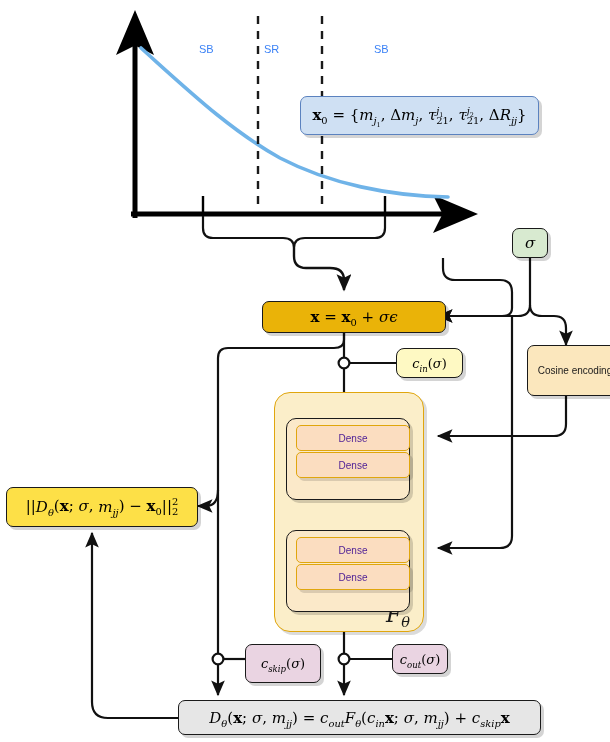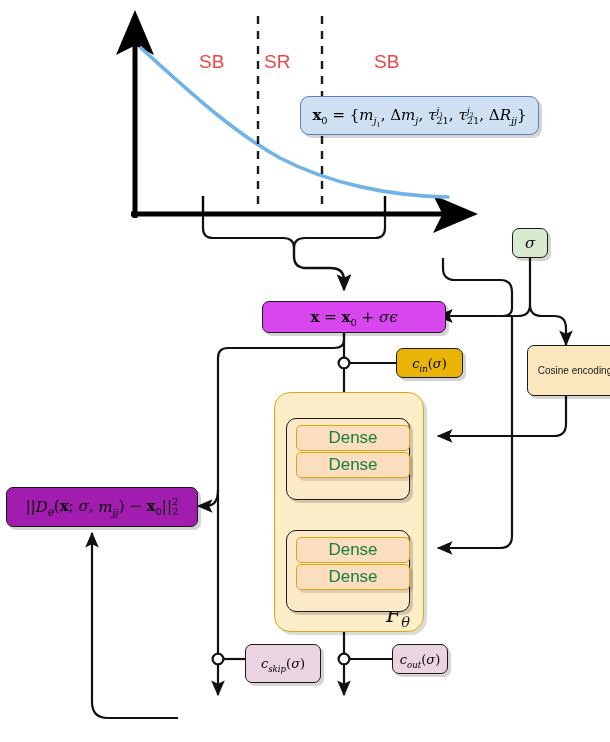--- a/index.html
+++ b/index.html
@@ -4,30 +4,30 @@
 <style>
   html,body{margin:0;padding:0;background:#ffffff;}
   body{font-family:"Liberation Sans",sans-serif;}
   #root{position:relative;width:610px;height:742px;overflow:hidden;background:#fff;}
   svg.layer{position:absolute;left:0;top:0;width:610px;height:742px;overflow:visible;}
   .node{position:absolute;box-sizing:border-box;display:flex;align-items:center;justify-content:center;
         text-align:center;border-radius:7px;border:1.6px solid #1a1a1a;
         box-shadow:3px 3px 0 rgba(0,0,0,0.17);}
   .serif{font-family:"DejaVu Serif","Liberation Serif",serif;}
   .mathbox{font-family:"DejaVu Serif","Liberation Serif",serif;font-size:15px;color:#000;}
-  .axlabel{position:absolute;font-family:"Liberation Sans",sans-serif;font-size:19px;color:#ef4444;margin-top:8px;}
+  .axlabel{position:absolute;font-family:"Liberation Sans",sans-serif;font-size:11px;color:#3b82f6;}
   .mini{font-size:13px;}
   i.it{font-style:italic;}
   sub,sup{font-size:66%;line-height:0;}
   .stack{display:inline-block;vertical-align:-0.35em;text-align:left;font-size:66%;line-height:1.0;}
   .stack span{display:block;}
   .densegrp{position:absolute;border:1.8px solid #1a1a1a;border-radius:9px;
             box-shadow:3px 3px 0 rgba(0,0,0,0.16);background:#fbe9c9;box-sizing:border-box;}
   .dense{position:absolute;box-sizing:border-box;display:flex;align-items:center;justify-content:center;
-         font-size:17px;color:#15803d;border:1.6px solid #E0A60D;}
+         font-size:10px;color:#4c1d95;border:1.6px solid #E0A60D;}
 </style>
 </head>
 <body>
 
 <div id="root">
 
   <svg class="layer">
     <defs>
       <marker id="ah" markerWidth="9" markerHeight="9" refX="6.6" refY="3.1" orient="auto">
         <path d="M0,0 L7.2,3.1 L0,6.2 L1.5,3.1 Z" fill="#111"></path>
@@ -93,47 +93,47 @@
     <line x1="344" y1="659" x2="392" y2="659" stroke="#111" stroke-width="2.2"></line>
     <circle cx="344" cy="659" r="5.4" fill="#fff" stroke="#111" stroke-width="2.2"></circle>
 
     <path d="M178,718 L108,718 Q92,718 92,702 L92,533" fill="none" stroke="#111" stroke-width="2.2" marker-end="url(#ah)"></path>
   </svg>
 
   <div class="axlabel" style="left:199px;top:43px;">SB</div>
   <div class="axlabel" style="left:264px;top:43px;">SR</div>
   <div class="axlabel" style="left:374px;top:43px;">SB</div>
 
-  <div class="node mathbox" style="left:300px;top:96px;width:239px;height:39px;background:#cfe0f3;border-color:#5b82bf;border-radius:9px;">
+  <div class="node mathbox" style="left:300px;top:96px;width:239px;height:39px;background:#cfe0f3;border-color:#5b82bf;">
     <span>
       <b>x</b><sub>0</sub> = {<i class="it">m</i><sub><i class="it">j</i><sub>1</sub></sub>,
       Δ<i class="it">m<sub>j</sub></i>,
       <i class="it">τ</i><span class="stack"><span><i class="it">j</i><sub>1</sub></span><span>21</span></span>,
       <i class="it">τ</i><span class="stack"><span><i class="it">j</i><sub>2</sub></span><span>21</span></span>,
       Δ<i class="it">R<sub>jj</sub></i>}
     </span>
   </div>
 
 
   <div class="node mathbox" style="left:512px;top:228px;width:36px;height:30px;background:#d8ead0;border-color:#1a1a1a;">
     <span><i class="it">σ</i></span>
   </div>
 
-  <div class="node mathbox" style="left:262px;top:301px;width:184px;height:32px;background:#d946ef;border-color:#1a1a1a;">
+  <div class="node mathbox" style="left:262px;top:301px;width:184px;height:32px;background:#eab308;border-color:#1a1a1a;">
     <span>
       <b>x</b> = <b>x</b><sub>0</sub> + <i class="it">σϵ</i>
     </span>
   </div>
 
   <div class="node" style="left:527px;top:345px;width:96px;height:51px;background:#fbe7bd;border-color:#1a1a1a;
               font-size:10px;color:#1a1a1a;line-height:1.15;">
     <span>Cosine encoding</span>
   </div>
 
-  <div class="node mathbox mini" style="left:396px;top:348px;width:67px;height:30px;background:#eab308;border-color:#1a1a1a;">
+  <div class="node mathbox mini" style="left:396px;top:348px;width:67px;height:30px;background:#fef9c3;border-color:#1a1a1a;border-radius:8px;">
     <span><i class="it">c<sub>in</sub></i>(<i class="it">σ</i>)</span>
   </div>
 
   <div style="position:absolute;left:274px;top:392px;width:148px;height:238px;background:#fbeec9;
               border:1.8px solid #E0A60D;border-radius:16px;box-shadow:3px 3px 0 rgba(0,0,0,0.14);"></div>
   <div class="serif" style="position:absolute;left:386px;top:602px;font-size:22px;color:#1a1a1a;">
     <i class="it">F<sub>θ</sub></i>
   </div>
 
   <div class="densegrp" style="left:286px;top:418px;width:124px;height:82px;border-radius:10px;"></div>
@@ -147,29 +147,36 @@
 
   <div class="densegrp" style="left:286px;top:530px;width:124px;height:82px;border-radius:10px;"></div>
   <div class="dense" style="left:296px;top:537px;width:114px;height:26px;background:#fbddc0;border-radius:5px;">
     <span>Dense</span>
   </div>
   <div class="dense" style="left:296px;top:564px;width:114px;height:26px;background:#fbddc0;border-radius:5px;
               box-shadow:3px 3px 0 rgba(0,0,0,0.13);">
     <span>Dense</span>
   </div>
 
-  <div class="node mathbox" style="left:6px;top:487px;width:192px;height:40px;background:#a21caf;border-color:#1a1a1a;">
+  <div class="node mathbox" style="left:6px;top:487px;width:192px;height:40px;background:#fde047;border-color:#1a1a1a;">
     <span>
       ||<i class="it">D<sub>θ</sub></i>(<b>x</b>; <i class="it">σ</i>, <i class="it">m<sub>jj</sub></i>)
       − <b>x</b><sub>0</sub>||<span class="stack"><span>2</span><span>2</span></span>
     </span>
   </div>
 
   <div class="node mathbox mini" style="left:245px;top:644px;width:76px;height:39px;background:#ead4e2;border-color:#1a1a1a;">
     <span><i class="it">c<sub>skip</sub></i>(<i class="it">σ</i>)</span>
   </div>
 
   <div class="node mathbox mini" style="left:392px;top:644px;width:56px;height:30px;background:#ead4e2;border-color:#1a1a1a;">
     <span><i class="it">c<sub>out</sub></i>(<i class="it">σ</i>)</span>
   </div>
 
+  <div class="node mathbox" style="left:178px;top:700px;width:363px;height:35px;background:#e6e6e6;border-color:#1a1a1a;">
+    <span>
+      <i class="it">D<sub>θ</sub></i>(<b>x</b>; <i class="it">σ</i>, <i class="it">m<sub>jj</sub></i>)
+      = <i class="it">c<sub>out</sub></i><i class="it">F<sub>θ</sub></i>(<i class="it">c<sub>in</sub></i><b>x</b>;
+      <i class="it">σ</i>, <i class="it">m<sub>jj</sub></i>) + <i class="it">c<sub>skip</sub></i><b>x</b>
+    </span>
+  </div>
 
 </div>
 
 </body></html>

